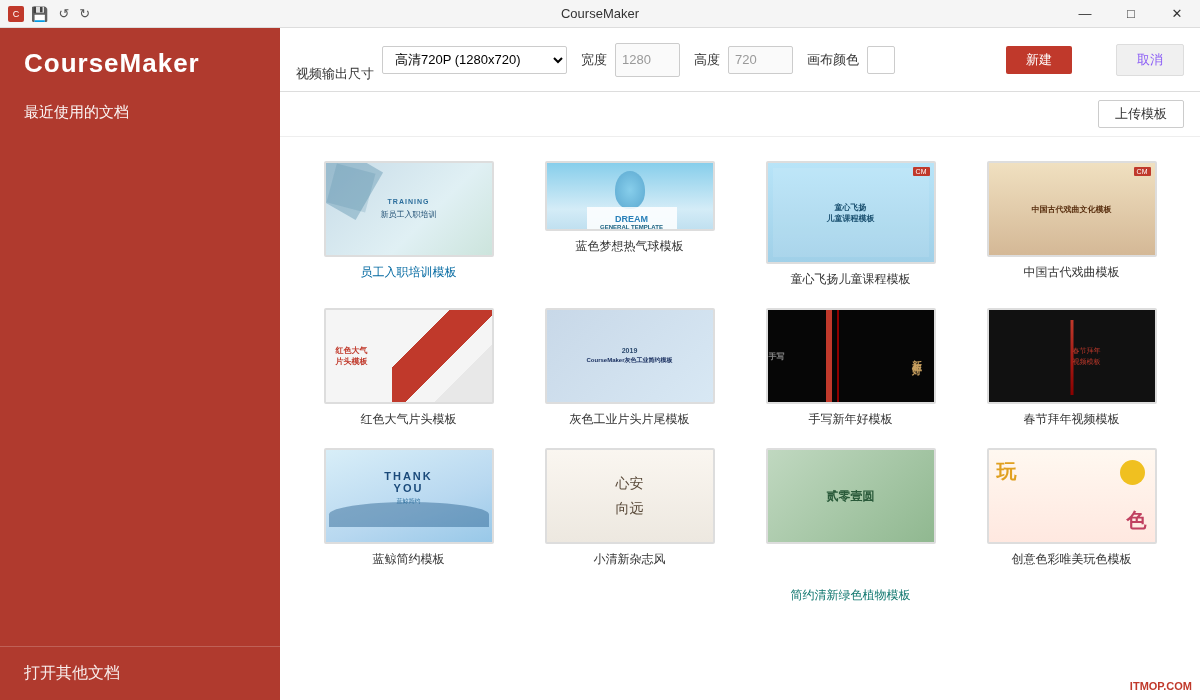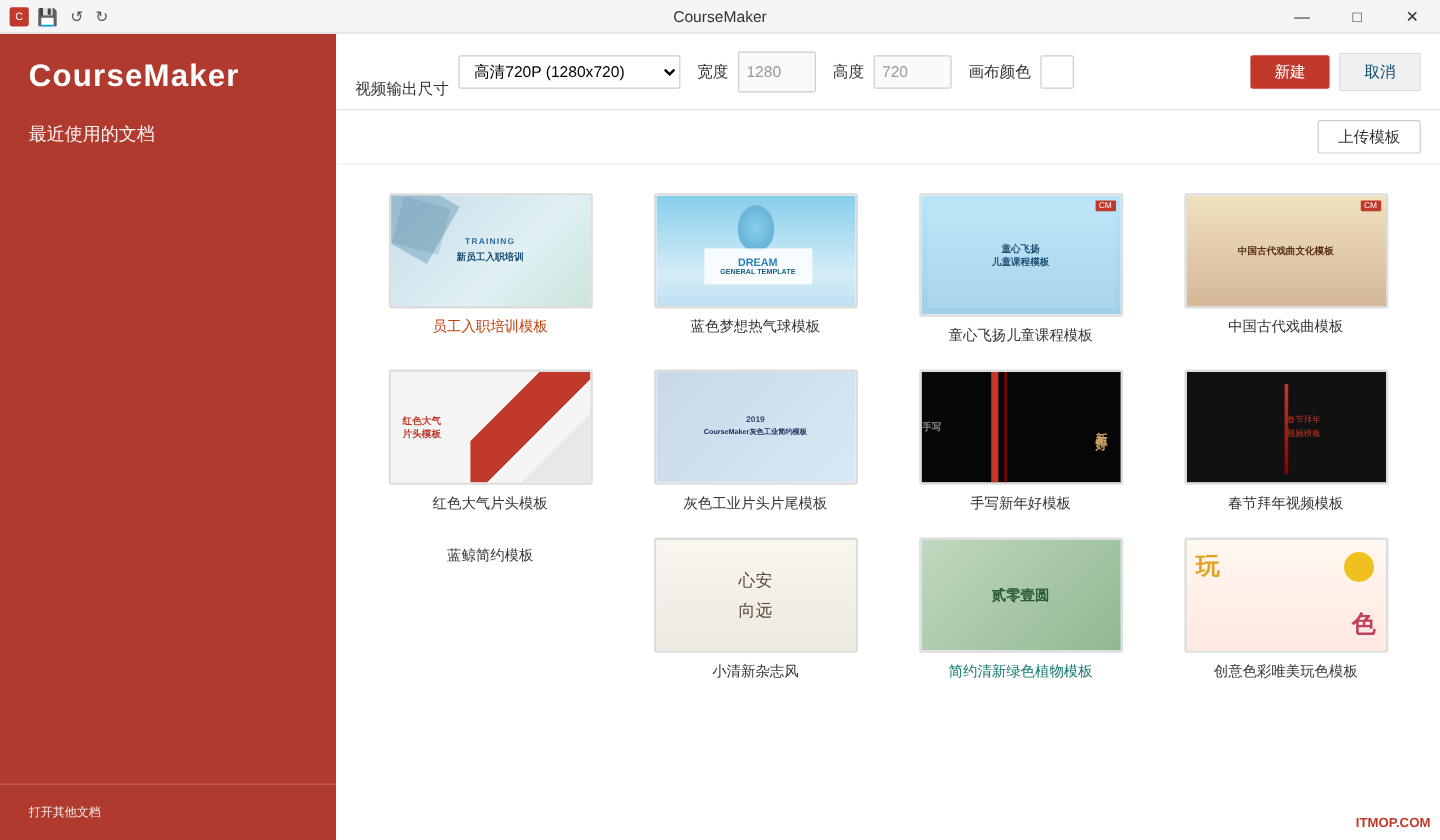--- a/index.html
+++ b/index.html
@@ -23,66 +23,66 @@
       <span style="width:46px;height:28px;display:flex;align-items:center;justify-content:center;cursor:pointer;font-size:13px;">✕</span>
     </div>
   </div>
 
   <div style="display:flex;flex:1;overflow:hidden;">
 
     <div style="width:280px;min-width:280px;background:#b03a2e;color:white;display:flex;flex-direction:column;height:672px;">
       <div style="padding:20px 24px 10px;font-size:26px;font-weight:bold;color:white;letter-spacing:1px;">CourseMaker</div>
       <div style="padding:14px 24px;font-size:15px;color:rgba(255,255,255,0.95);cursor:pointer;">最近使用的文档</div>
       <div style="flex:1;"></div>
-      <div style="padding:16px 24px;font-size:10px;color:rgba(255,255,255,0.9);cursor:pointer;border-top:1px solid rgba(255,255,255,0.2);">打开其他文档</div>
+      <div style="padding:16px 24px;font-size:16px;color:rgba(255,255,255,0.9);cursor:pointer;border-top:1px solid rgba(255,255,255,0.2);">打开其他文档</div>
     </div>
 
     <div style="flex:1;display:flex;flex-direction:column;background:#f5f5f5;overflow:hidden;">
 
       <div style="background:white;border-bottom:1px solid #ddd;padding:8px 16px;display:flex;align-items:center;gap:8px;">
         <span style="font-size:13px;color:#333;white-space:nowrap;margin-top:29px;">视频输出尺寸</span>
         <select style="height:28px;border:1px solid #ccc;border-radius:2px;padding:0 8px;font-size:13px;background:white;min-width:185px;cursor:pointer;">
           <option>高清720P (1280x720)</option>
           <option>高清1080P (1920x1080)</option>
           <option>4K (3840x2160)</option>
         </select>
         <span style="font-size:13px;color:#333;margin-left:6px;">宽度</span>
         <input type="text" style="width: 65px; height: 28px; border: 1px solid rgb(204, 204, 204); border-radius: 2px; padding: 16px 6px; font-size: 13px; color: rgb(153, 153, 153); background: rgb(250, 250, 250);" value="1280">
         <span style="font-size:13px;color:#333;margin-left:6px;">高度</span>
         <input type="text" style="width: 65px; height: 28px; border: 1px solid rgb(204, 204, 204); border-radius: 2px; padding: 0px 6px; font-size: 13px; color: rgb(153, 153, 153); background: rgb(250, 250, 250);" value="720">
         <span style="font-size:13px;color:#333;margin-left:6px;">画布颜色</span>
         <div style="width:28px;height:28px;border:1px solid #ccc;border-radius:2px;background:white;cursor:pointer;"></div>
         <div style="flex:1;"></div>
         <button style="height:28px;padding:0 20px;background:#c0392b;color:white;border:none;border-radius:2px;font-size:13px;cursor:pointer;">新建</button>
-        <button style="height:32px;padding:0 20px;background:#f0f0f0;color:#0c4a6e;border:1px solid #ddd;border-radius:2px;font-size:13px;cursor:default;">取消</button>
+        <button style="height:32px;padding:0 20px;background:#f0f0f0;color:#8b5cf6;border:1px solid #ddd;border-radius:2px;font-size:13px;cursor:default;margin-left:36px;">取消</button>
       </div>
 
       <div style="flex:1;overflow-y:auto;background:white;">
 
         <div style="display:flex;justify-content:flex-end;padding:8px 16px;border-bottom:1px solid #eee;">
           <button style="height:28px;padding:0 16px;background:white;border:1px solid #ccc;border-radius:2px;font-size:13px;color:#333;cursor:pointer;">上传模板</button>
         </div>
 
         <div style="display:grid;grid-template-columns:repeat(4,1fr);padding:16px 20px;gap:4px;">
 
           <div style="display:flex;flex-direction:column;align-items:center;padding:8px;cursor:pointer;">
             <div style="width:170px;height:96px;border:2px solid #ddd;border-radius:2px;overflow:hidden;background:linear-gradient(135deg,#c8dce8,#e8f4f0);position:relative;display:flex;align-items:center;justify-content:center;">
               <div style="position:absolute;inset:0;background:linear-gradient(135deg,#c8dce8 0%,#e0f0f4 60%,#cce4dc 100%);"></div>
               <div style="position:absolute;top:-8px;left:-8px;width:55px;height:55px;background:rgba(70,130,160,0.35);transform:rotate(30deg);"></div>
               <div style="position:absolute;top:5px;left:5px;width:40px;height:40px;background:rgba(70,130,160,0.2);transform:rotate(15deg);"></div>
               <div style="position:relative;z-index:1;text-align:center;">
                 <div style="font-size:7px;color:#2c6e9c;font-weight:bold;letter-spacing:1px;">TRAINING</div>
-                <div style="font-size:8px;color:#1a4a70;font-weight:bold;margin-top:4px;">新员工入职培训</div>
-              </div>
-            </div>
-            <span style="margin-top:7px;font-size:12px;color:#c2410c;">员工入职培训模板</span>
-          </div>
-
-          <div style="display:flex;flex-direction:column;align-items:center;padding:8px;cursor:pointer;">
-            <div style="width:170px;height:96px;border:2px solid #ddd;border-radius:2px;overflow:hidden;position:relative;">
+                <div style="font-size:8px;color:#1a4a70;font-weight:normal;margin-top:4px;">新员工入职培训</div>
+              </div>
+            </div>
+            <span style="margin-top:7px;font-size:12px;color:#0369a1;">员工入职培训模板</span>
+          </div>
+
+          <div style="display:flex;flex-direction:column;align-items:center;padding:8px;cursor:pointer;">
+            <div style="width:170px;height:70px;border:2px solid #ddd;border-radius:2px;overflow:hidden;position:relative;">
               <div style="position:absolute;inset:0;background:linear-gradient(180deg,#87ceeb 0%,#d4ecf7 70%,#c0e0f0 100%);"></div>
               <div style="position:absolute;top:8px;left:50%;transform:translateX(-50%);width:30px;height:38px;background:radial-gradient(ellipse,#87ceeb,#5ba8d0);border-radius:50% 50% 45% 45%;"></div>
               <div style="position:absolute;top:44px;left:40px;width:90px;height:30px;background:rgba(255,255,255,0.85);display:flex;flex-direction:column;align-items:center;justify-content:center;">
                 <div style="font-size:9px;color:#2980b9;font-weight:bold;">DREAM</div>
                 <div style="font-size:6px;color:#1a6080;font-weight:bold;">GENERAL TEMPLATE</div>
               </div>
             </div>
             <span style="margin-top:7px;font-size:12px;color:#333;">蓝色梦想热气球模板</span>
           </div>
 
@@ -150,34 +150,44 @@
               <div style="position:absolute;inset:0;background:#111;"></div>
               <div style="position:absolute;top:10px;left:50%;transform:translateX(-50%);width:3px;height:75px;background:linear-gradient(180deg,#c0392b 0%,#8b0000 100%);"></div>
               <div style="position:absolute;inset:0;display:flex;align-items:center;justify-content:center;padding-left:30px;">
                 <div style="font-size:7px;color:#c0392b;text-align:left;line-height:1.6;">春节拜年<br>视频模板</div>
               </div>
             </div>
             <span style="margin-top:7px;font-size:12px;color:#333;">春节拜年视频模板</span>
           </div>
 
           <div style="display:flex;flex-direction:column;align-items:center;padding:8px;cursor:pointer;">
+            <div style="width:170px;height:96px;border:2px solid #ddd;border-radius:2px;overflow:hidden;position:relative;">
+              <div style="position:absolute;inset:0;background:linear-gradient(160deg,#d8eef8 0%,#b8d8f0 60%,#98c8e8 100%);"></div>
+              <div style="position:absolute;bottom:15px;left:0;right:0;display:flex;align-items:flex-end;justify-content:center;">
+                <div style="width:80px;height:25px;background:rgba(20,80,130,0.4);border-radius:50% 50% 0 0;transform:scaleX(2);"></div>
+              </div>
+              <div style="position:absolute;top:20px;left:50%;transform:translateX(-50%);text-align:center;">
+                <div style="font-size:11px;color:#1a4a7a;font-weight:bold;letter-spacing:2px;">THANK YOU</div>
+                <div style="font-size:6px;color:#2c6e9c;margin-top:3px;">蓝鲸简约</div>
+              </div>
+            </div>
             <span style="margin-top:7px;font-size:12px;color:#333;">蓝鲸简约模板</span>
           </div>
 
           <div style="display:flex;flex-direction:column;align-items:center;padding:8px;cursor:pointer;">
             <div style="width:170px;height:96px;border:2px solid #ddd;border-radius:2px;overflow:hidden;position:relative;">
               <div style="position:absolute;inset:0;background:linear-gradient(180deg,#faf6f0 0%,#ede8e0 100%);"></div>
               <div style="position:absolute;inset:0;display:flex;align-items:center;justify-content:center;">
                 <div style="font-size:14px;color:#5a4a3a;font-weight:normal;text-align:center;line-height:1.8;">心安<br>向远</div>
               </div>
             </div>
             <span style="margin-top:7px;font-size:12px;color:#333;">小清新杂志风</span>
           </div>
 
-          <div style="display:flex;flex-direction:column;align-items:center;padding:8px;cursor:pointer;">
+          <div style="display:flex;flex-direction:column;align-items:center;padding:8px;cursor:pointer;gap:36px;">
             <div style="width:170px;height:96px;border:2px solid #ddd;border-radius:2px;overflow:hidden;position:relative;">
               <div style="position:absolute;inset:0;background:linear-gradient(135deg,#c0d8c0 0%,#a8c8a8 50%,#90b890 100%);"></div>
               <div style="position:absolute;inset:0;display:flex;align-items:center;justify-content:center;">
                 <div style="font-size:12px;color:#2a5a3a;font-weight:bold;text-align:center;">贰零壹圆</div>
               </div>
             </div>
             <span style="margin-top:7px;font-size:12px;color:#0f766e;">简约清新绿色植物模板</span>
           </div>
 
           <div style="display:flex;flex-direction:column;align-items:center;padding:8px;cursor:pointer;">

